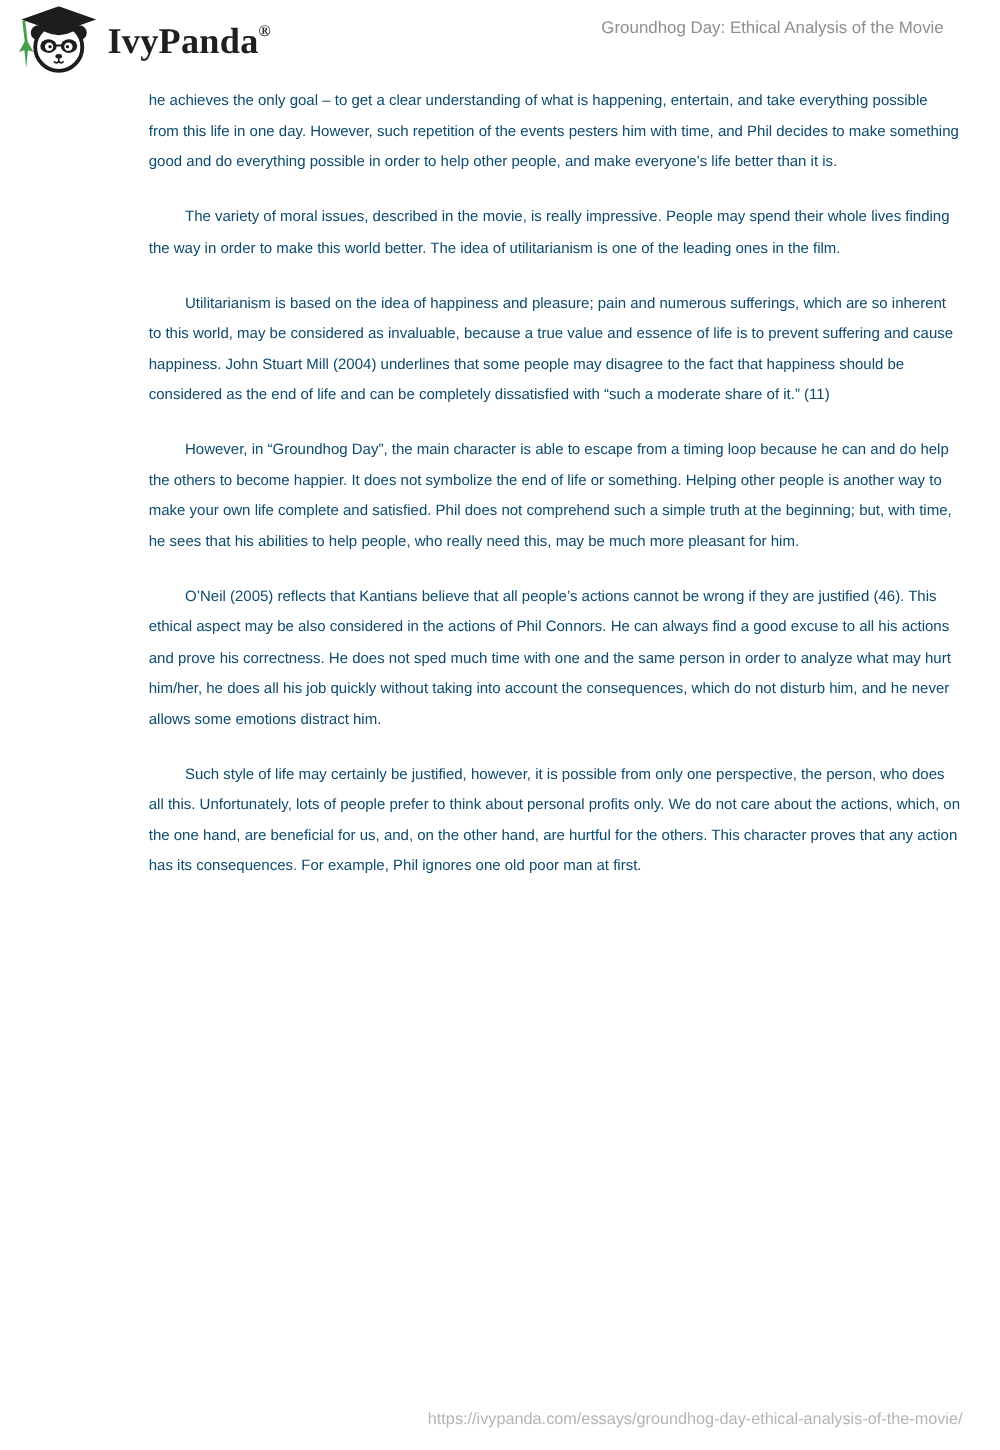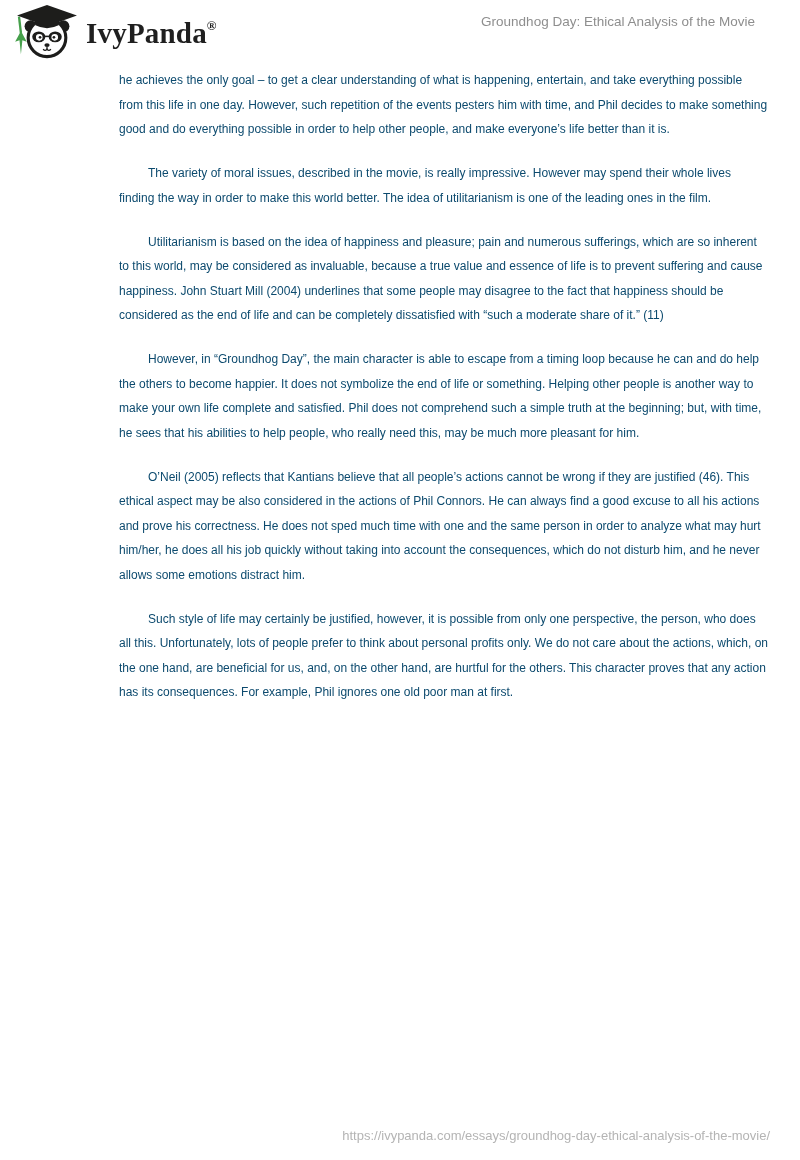--- a/index.html
+++ b/index.html
@@ -98,21 +98,21 @@
         <path d="M35,43.2 L35,45.6" stroke="#1d1d1b" stroke-width="1.3" fill="none"></path>
         <path d="M31,45.6 Q33,48.2 35,45.6 Q37,48.2 39,45.6" stroke="#1d1d1b" stroke-width="1.3" fill="none"></path>
       </svg>
       <div class="brand-name"><span>IvyPanda</span><sup>®</sup></div>
     </div>
     <div class="doc-title">Groundhog Day: Ethical Analysis of the Movie</div>
   </header>
 
   <main class="content">
     <p class="para no-indent">he achieves the only goal – to get a clear understanding of what is happening, entertain, and take everything possible from this life in one day. However, such repetition of the events pesters him with time, and Phil decides to make something good and do everything possible in order to help other people, and make everyone’s life better than it is.</p>
-    <p class="para">The variety of moral issues, described in the movie, is really impressive. However may spend their whole lives finding the way in order to make this world better. The idea of utilitarianism is one of the leading ones in the film.</p>
+    <p class="para">The variety of moral issues, described in the movie, is really impressive. People may spend their whole lives finding the way in order to make this world better. The idea of utilitarianism is one of the leading ones in the film.</p>
     <p class="para">Utilitarianism is based on the idea of happiness and pleasure; pain and numerous sufferings, which are so inherent to this world, may be considered as invaluable, because a true value and essence of life is to prevent suffering and cause happiness. John Stuart Mill (2004) underlines that some people may disagree to the fact that happiness should be considered as the end of life and can be completely dissatisfied with “such a moderate share of it.” (11)</p>
     <p class="para">However, in “Groundhog Day”, the main character is able to escape from a timing loop because he can and do help the others to become happier. It does not symbolize the end of life or something. Helping other people is another way to make your own life complete and satisfied. Phil does not comprehend such a simple truth at the beginning; but, with time, he sees that his abilities to help people, who really need this, may be much more pleasant for him.</p>
     <p class="para">O’Neil (2005) reflects that Kantians believe that all people’s actions cannot be wrong if they are justified (46). This ethical aspect may be also considered in the actions of Phil Connors. He can always find a good excuse to all his actions and prove his correctness. He does not sped much time with one and the same person in order to analyze what may hurt him/her, he does all his job quickly without taking into account the consequences, which do not disturb him, and he never allows some emotions distract him.</p>
     <p class="para">Such style of life may certainly be justified, however, it is possible from only one perspective, the person, who does all this. Unfortunately, lots of people prefer to think about personal profits only. We do not care about the actions, which, on the one hand, are beneficial for us, and, on the other hand, are hurtful for the others. This character proves that any action has its consequences. For example, Phil ignores one old poor man at first.</p>
   </main>
 
   <footer class="page-footer">
     <span class="source-url">https://ivypanda.com/essays/groundhog-day-ethical-analysis-of-the-movie/</span>
   </footer>
 

